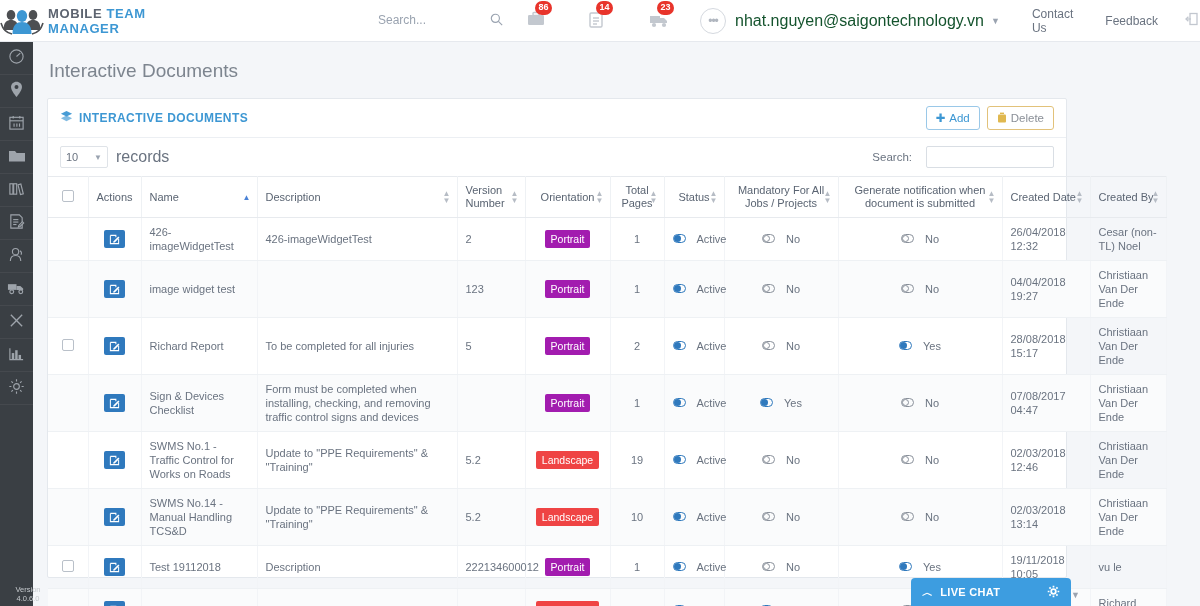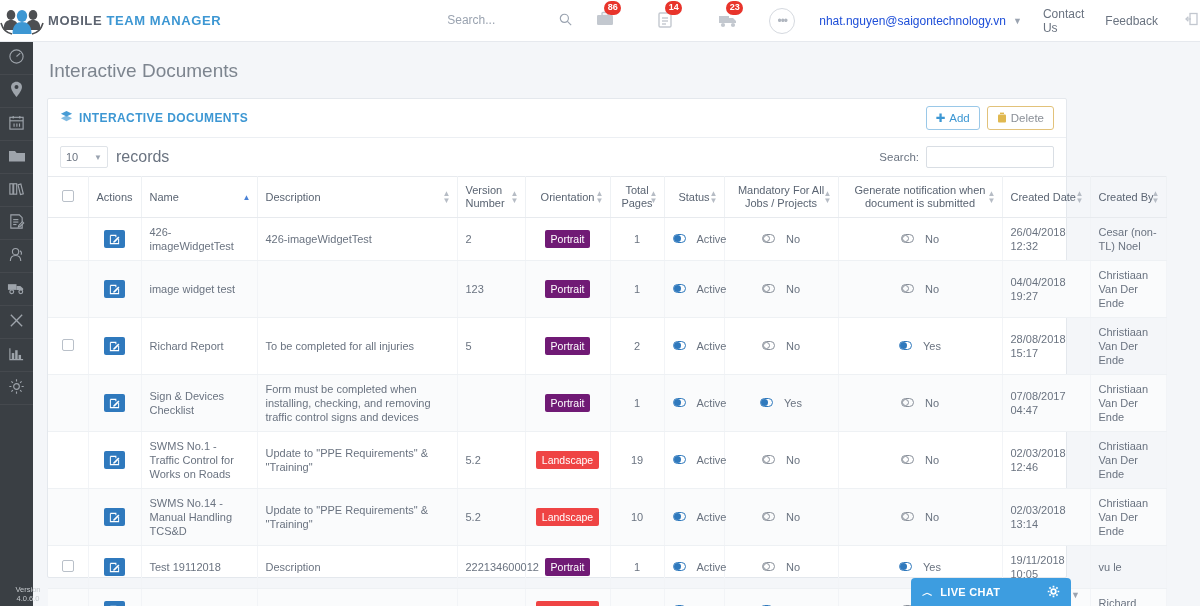--- a/index.html
+++ b/index.html
@@ -37,23 +37,23 @@
     font-size:9px; line-height:13px; height:14px; min-width:17px;
     padding:0 3px; text-align:center; font-weight:bold;
   }
   .user-wrap { display:flex; align-items:center; margin-left:30px; }
   .avatar {
     width:26px; height:26px; border-radius:50%;
     border:1px solid #d5d9df; color:#b0b6bf;
     display:flex; align-items:center; justify-content:center;
     font-size:12px; letter-spacing:-1px;
   }
-  .user-name { margin-left:24px; font-size:12px; color:#1d4ed8; }
+  .user-name { margin-left:9px; font-size:16px; color:#14532d; }
   .caret-dn { margin-left:7px; color:#9aa3b0; font-size:9px; }
-  .hdr-link { margin-left:21px; font-size:12px; color:#6a7380; }
+  .hdr-link { margin-left:32px; font-size:12px; color:#6a7380; }
   .logout-icon { margin-left:26px; color:#c2c7cf; }
 
   
   .sidebar {
     position:absolute; top:42px; left:0; width:33px; height:564px;
     background:#3a3f44;
   }
   .side-item {
     height:33px; display:flex; align-items:center; justify-content:center;
     border-bottom:1px solid #45494e;
@@ -103,21 +103,21 @@
     padding:8px 12px 8px 12px;
   }
   .records-wrap { display:flex; align-items:center; gap:8px; }
   .select-box {
     width:48px; height:22px; border:1px solid #dfe3e8; border-radius:2px;
     background:#fff; display:flex; align-items:center; justify-content:space-between;
     padding:0 5px; font-size:11px; color:#6a7380;
   }
   .select-box .caret { font-size:8px; color:#9aa3b0; }
   .records-label { font-size:16px; color:#6a7380; }
-  .search-wrap { display:flex; align-items:center; gap:7px; }
+  .search-wrap { display:flex; align-items:center; gap:14px; }
   .search-label { font-size:11.5px; color:#6a7380; }
   .search-input {
     width:128px; height:22px; border:1px solid #d9dee4; border-radius:2px;
     background:#fff; font-size:11px; padding:0 5px; color:#6a7380;
     font-family:"Liberation Sans", sans-serif;
   }
 
   
   table.dt { width:100%; border-collapse:collapse; table-layout:fixed; }
   table.dt th {
@@ -145,21 +145,21 @@
   }
   .edit-btn {
     width:21px; height:18px; background:#2f79bd; border-radius:2px;
     display:inline-flex; align-items:center; justify-content:center;
     color:#fff; font-size:10px; cursor:pointer;
   }
   .badge-pill {
     display:inline-block; padding:2px 6px; border-radius:2px;
     font-size:10.5px; color:#fff;
   }
-  .b-portrait { background:#701a75; }
+  .b-portrait { background:#a21caf; }
   .b-landscape { background:#ef4444; }
 
   .tg { display:inline-flex; align-items:center; gap:11px; white-space:nowrap; }
   .tg-sw { width:13px; height:9px; border-radius:5px; position:relative; display:inline-block; }
   .tg-sw.on { border:1px solid #2f79bd; }
   .tg-sw.on::after { content:""; position:absolute; left:0px; top:0px; width:7px; height:7px; border-radius:50%; background:#2f79bd; }
   .tg-sw.off { border:1px solid #7b8characters; }
   .tg-sw.off { border:1px solid #8a919b; }
   .tg-sw.off::after { content:""; position:absolute; left:0px; top:0px; width:7px; height:7px; border-radius:50%; border:1px solid #8a919b; box-sizing:border-box; }
 

